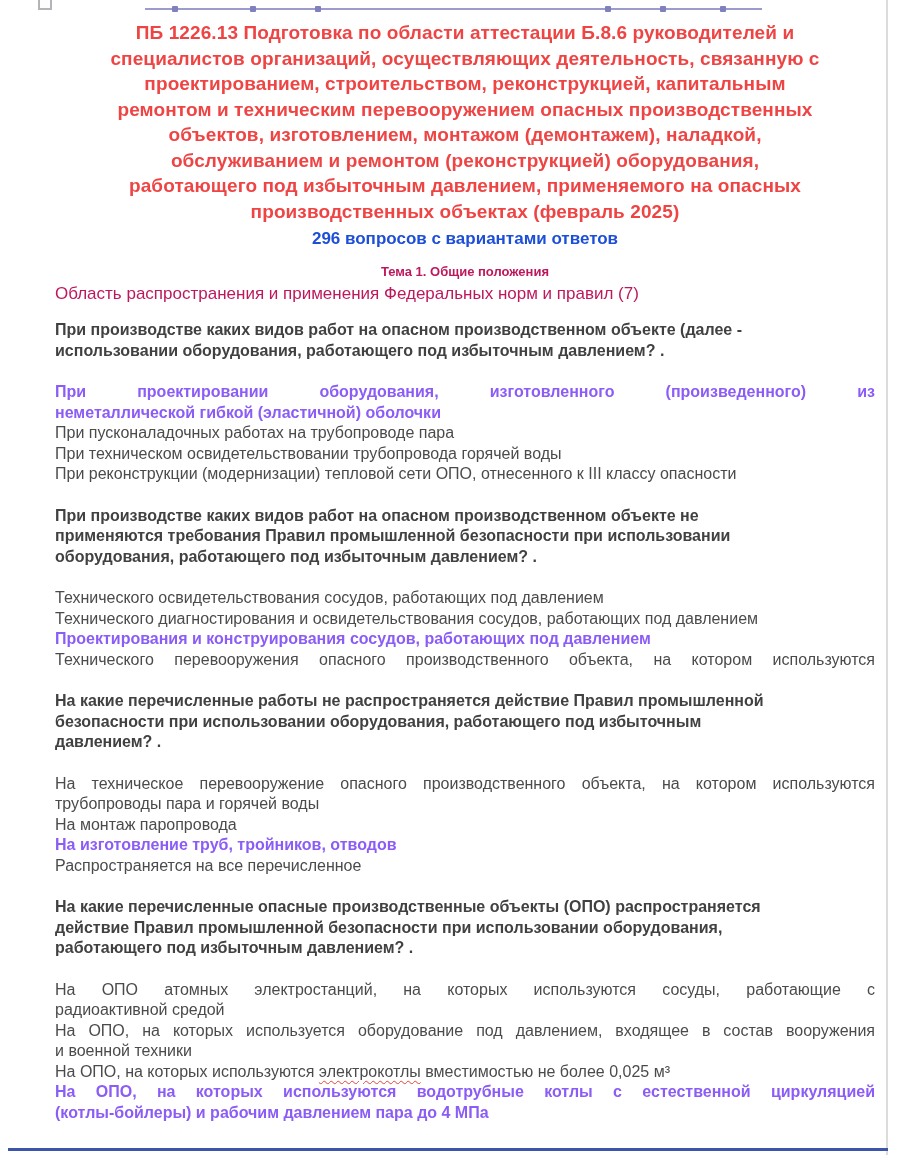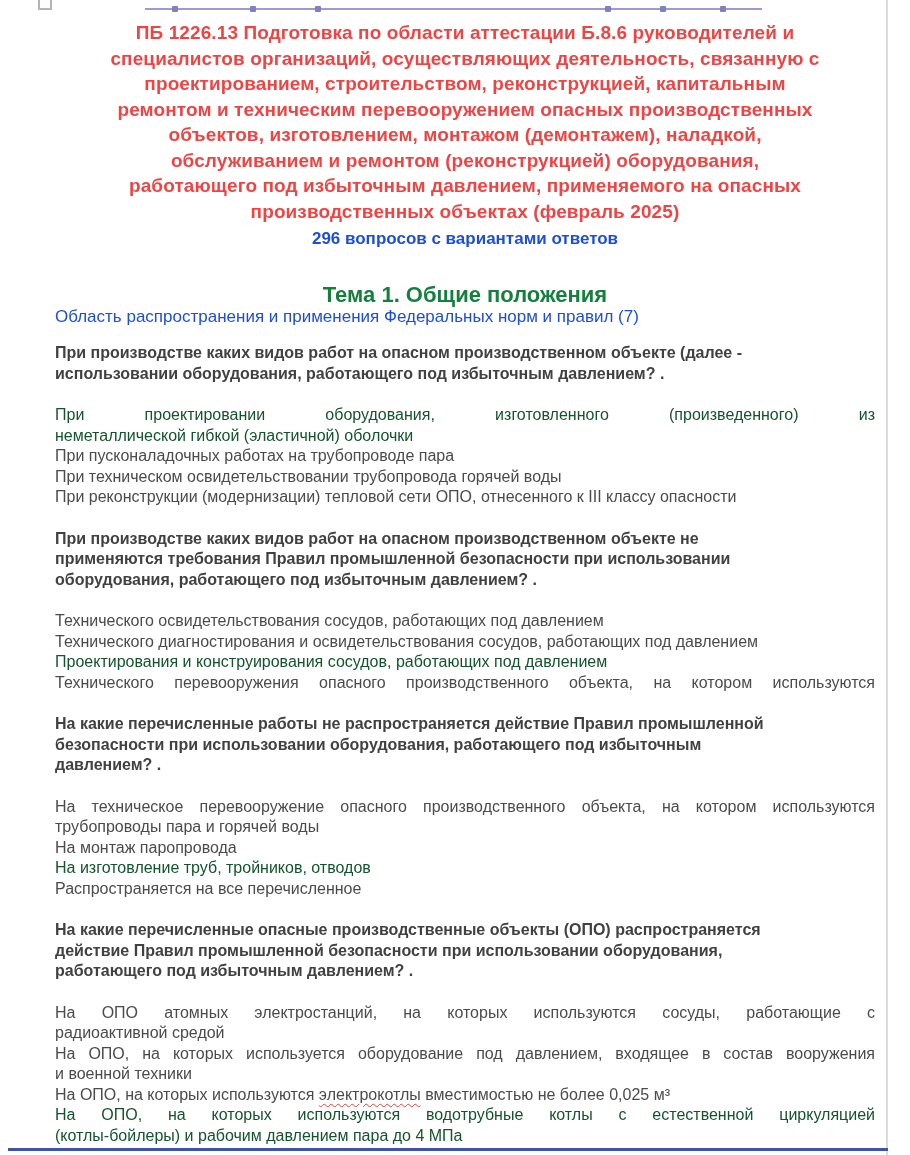--- a/index.html
+++ b/index.html
@@ -47,36 +47,36 @@
   .doc-title {
     text-align: center; font-weight: bold;
     font-size: 19px; line-height: 25.5px;
     color: #ef4444; letter-spacing: 0.1px;
   }
   .subtitle {
     margin-top: 4px; text-align: center; font-weight: bold;
     font-size: 17px; line-height: 22px; color: #1d4ed8;
   }
   .theme {
-    margin-top: 34px; text-align: center; font-weight: bold;
-    font-size: 22px; line-height: 22px; color: #15803d;
+    margin-top: 11px; text-align: center; font-weight: bold;
+    font-size: 13px; line-height: 22px; color: #be185d;
   }
   .scope {
-    font-size: 17px; line-height: 22px; color: #1d4ed8;
+    font-size: 17px; line-height: 22px; color: #be185d;
   }
   .q-text {
     margin-top: 21px; margin-bottom: 21px;
     font-weight: bold; color: #414141;
     font-size: 16px; line-height: 20.5px;
   }
   .q-first { margin-top: 15px; }
   .answers { font-size: 16px; line-height: 20.5px; }
   .line { white-space: nowrap; }
   .jline { text-align: justify; text-align-last: justify; }
-  .correct { color: #14532d; font-weight: normal; }
+  .correct { color: #8b5cf6; font-weight: bold; }
   .misspelled {
     text-decoration-line: underline;
     text-decoration-style: wavy;
     text-decoration-color: #e0443a;
     text-decoration-thickness: 1px;
     text-underline-offset: 3px;
   }
 </style>
 </head>
 <body>

